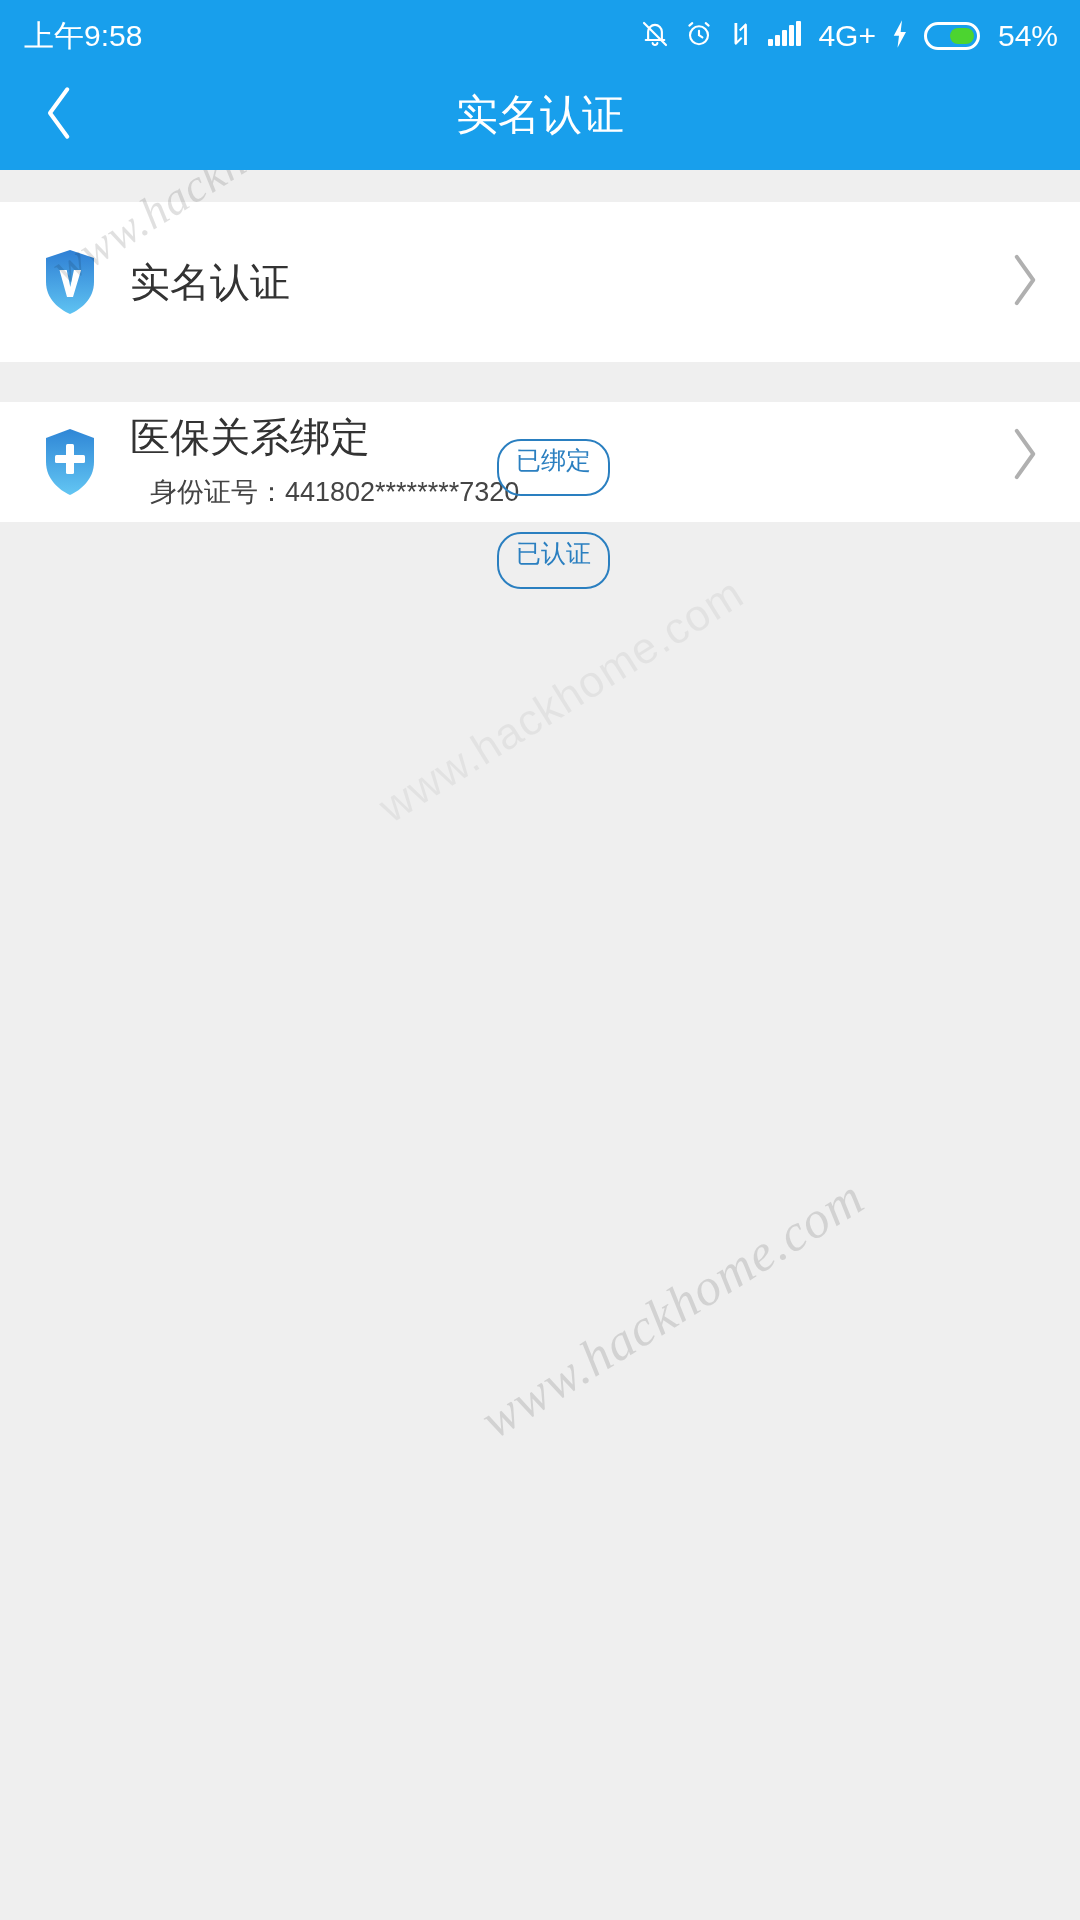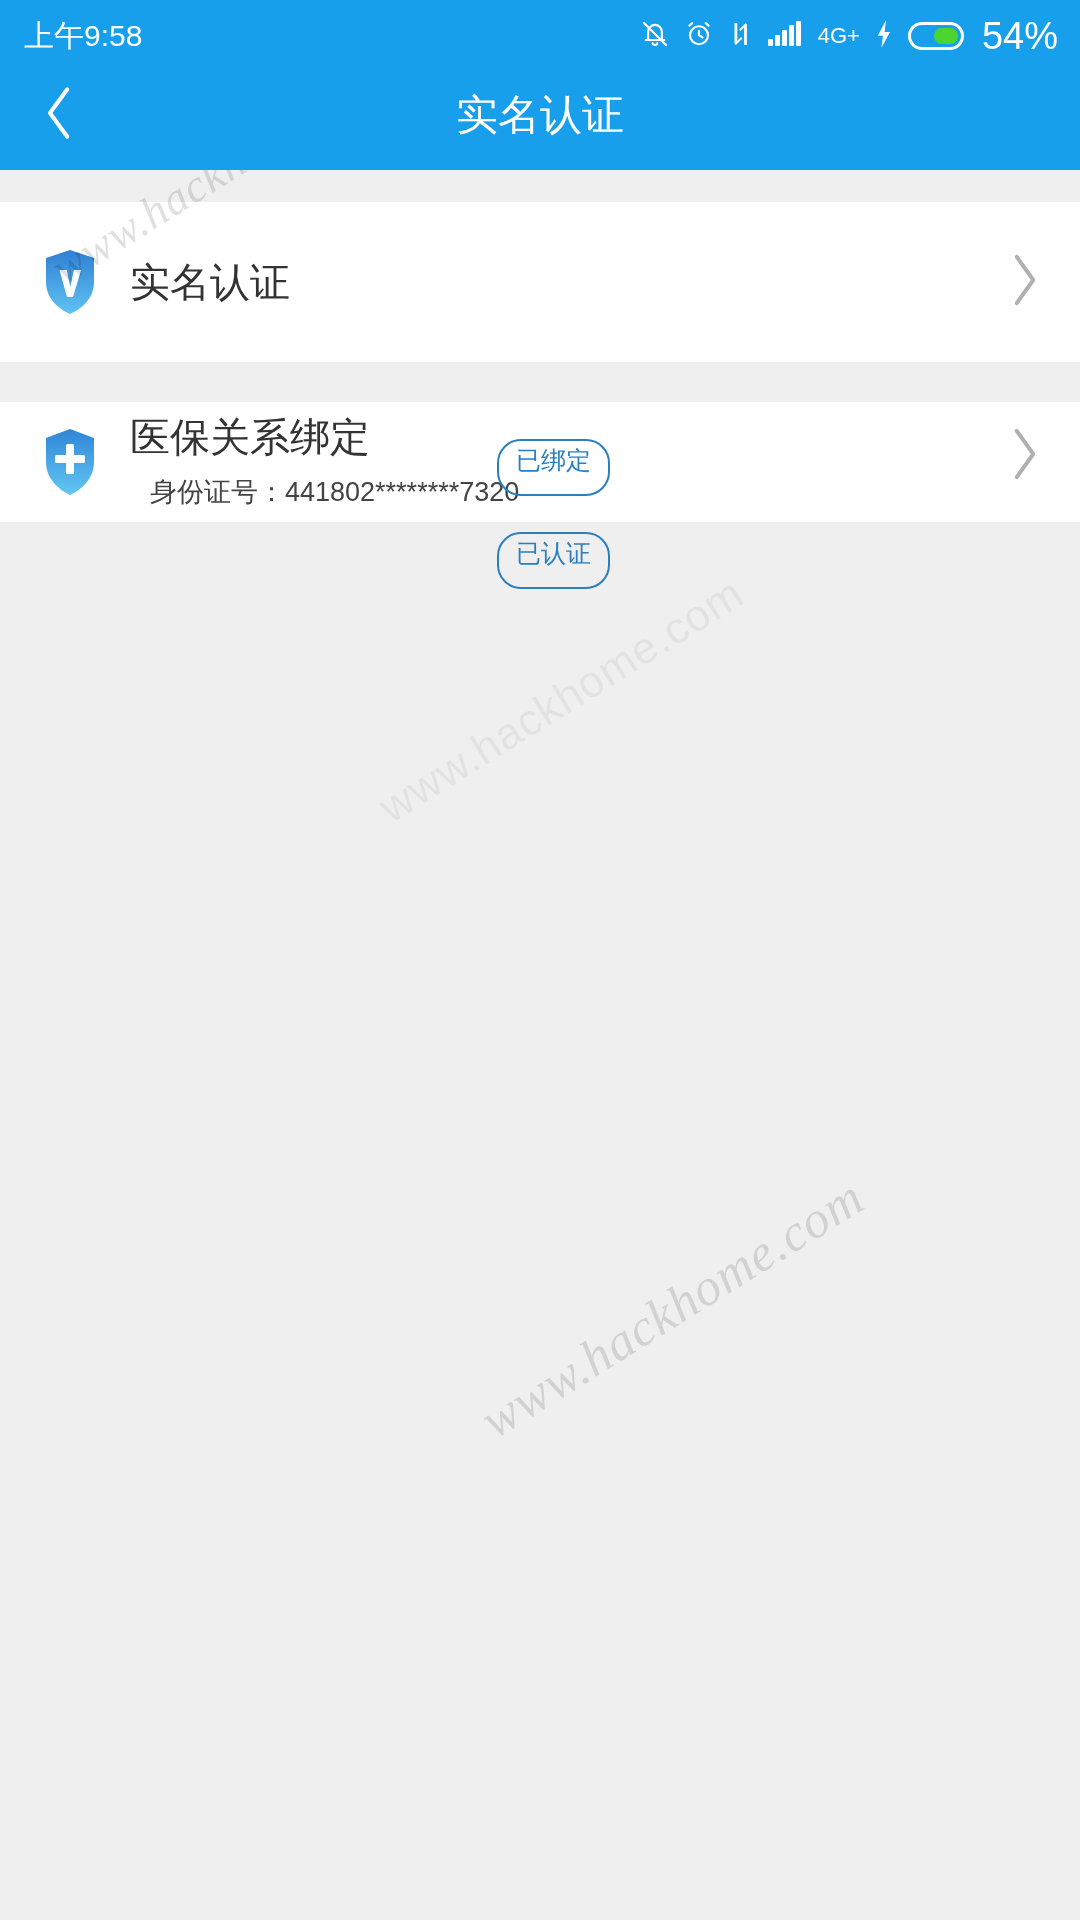--- a/index.html
+++ b/index.html
@@ -36,27 +36,27 @@
   }
   .status-right {
     display: flex;
     align-items: center;
     gap: 14px;
   }
   .status-right .ic {
     display: block;
   }
   .net-label {
-    font-size: 22px;
+    font-size: 30px;
     color: #ffffff;
     margin-left: 2px;
     white-space: nowrap;
   }
   .batt-pct {
-    font-size: 38px;
+    font-size: 30px;
     color: #ffffff;
     margin-left: 4px;
     white-space: nowrap;
   }
   .battery {
     width: 56px;
     height: 28px;
     border: 3px solid #ffffff;
     border-radius: 14px;
     box-sizing: border-box;

